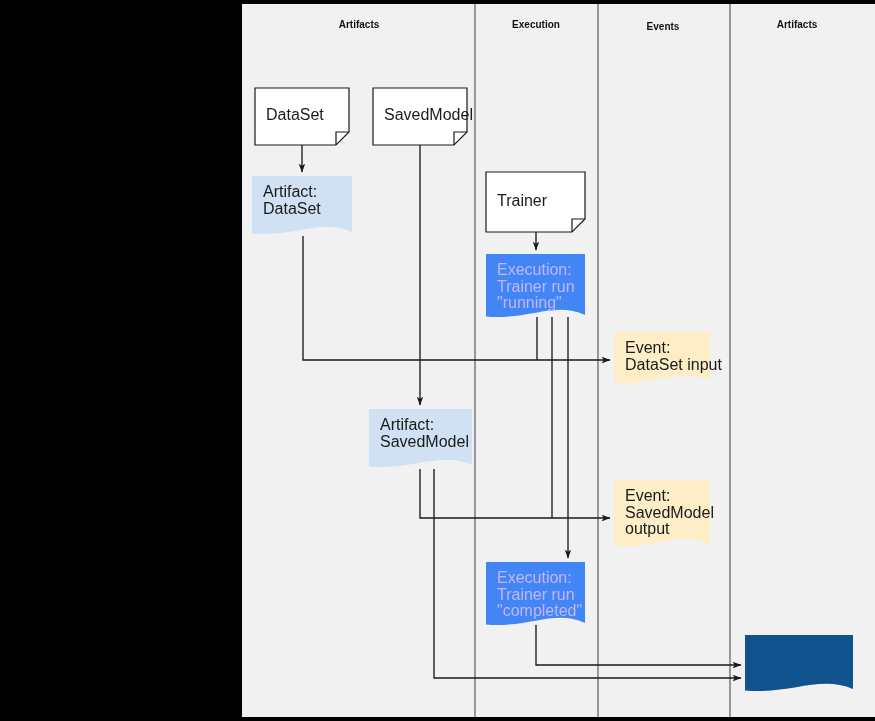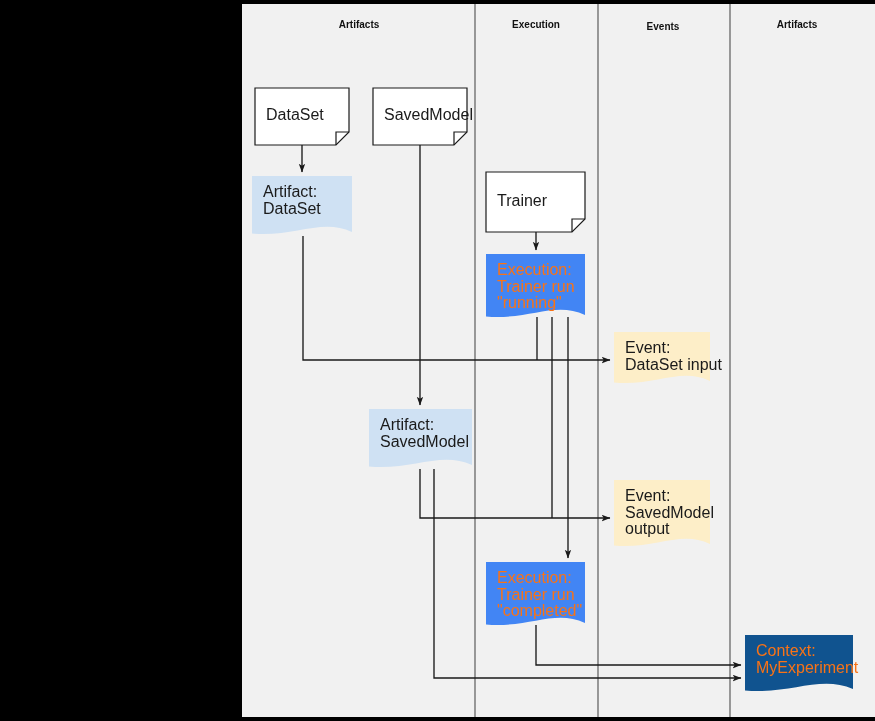--- a/index.html
+++ b/index.html
@@ -25,21 +25,21 @@
     text-align:center;
     white-space:nowrap;
   }
   .nodelabel{
     position:absolute;
     font-size:16px;
     line-height:16.5px;
     color:#1a1a1a;
     white-space:pre;
   }
-  .nodelabel.light{color:#f97316;}
+  .nodelabel.light{color:#c4b5fd;}
 </style>
 </head>
 <body>
 
 <div id="root">
   <div id="canvas"></div>
   <svg id="svg" xmlns="http://www.w3.org/2000/svg">
       <defs>
         <marker id="arw" markerWidth="9" markerHeight="9" refX="8.2" refY="3.2" orient="auto" markerUnits="userSpaceOnUse">
           <path d="M0,0 L8.6,3.2 L0,6.4 L1.9,3.2 Z" fill="#1a1a1a"></path>
@@ -89,15 +89,13 @@
 Trainer run
 "running"</div>
     <div class="nodelabel light" style="left: 497px; top: 570px;">Execution:
 Trainer run
 "completed"</div>
     <div class="nodelabel" style="left: 625px; top: 340px;">Event:
 DataSet input</div>
     <div class="nodelabel" style="left: 625px; top: 488px;">Event:
 SavedModel
 output</div>
-    <div class="nodelabel light" style="left: 756px; top: 643px;">Context:
-MyExperiment</div>
   </div>
 
 </body></html>

